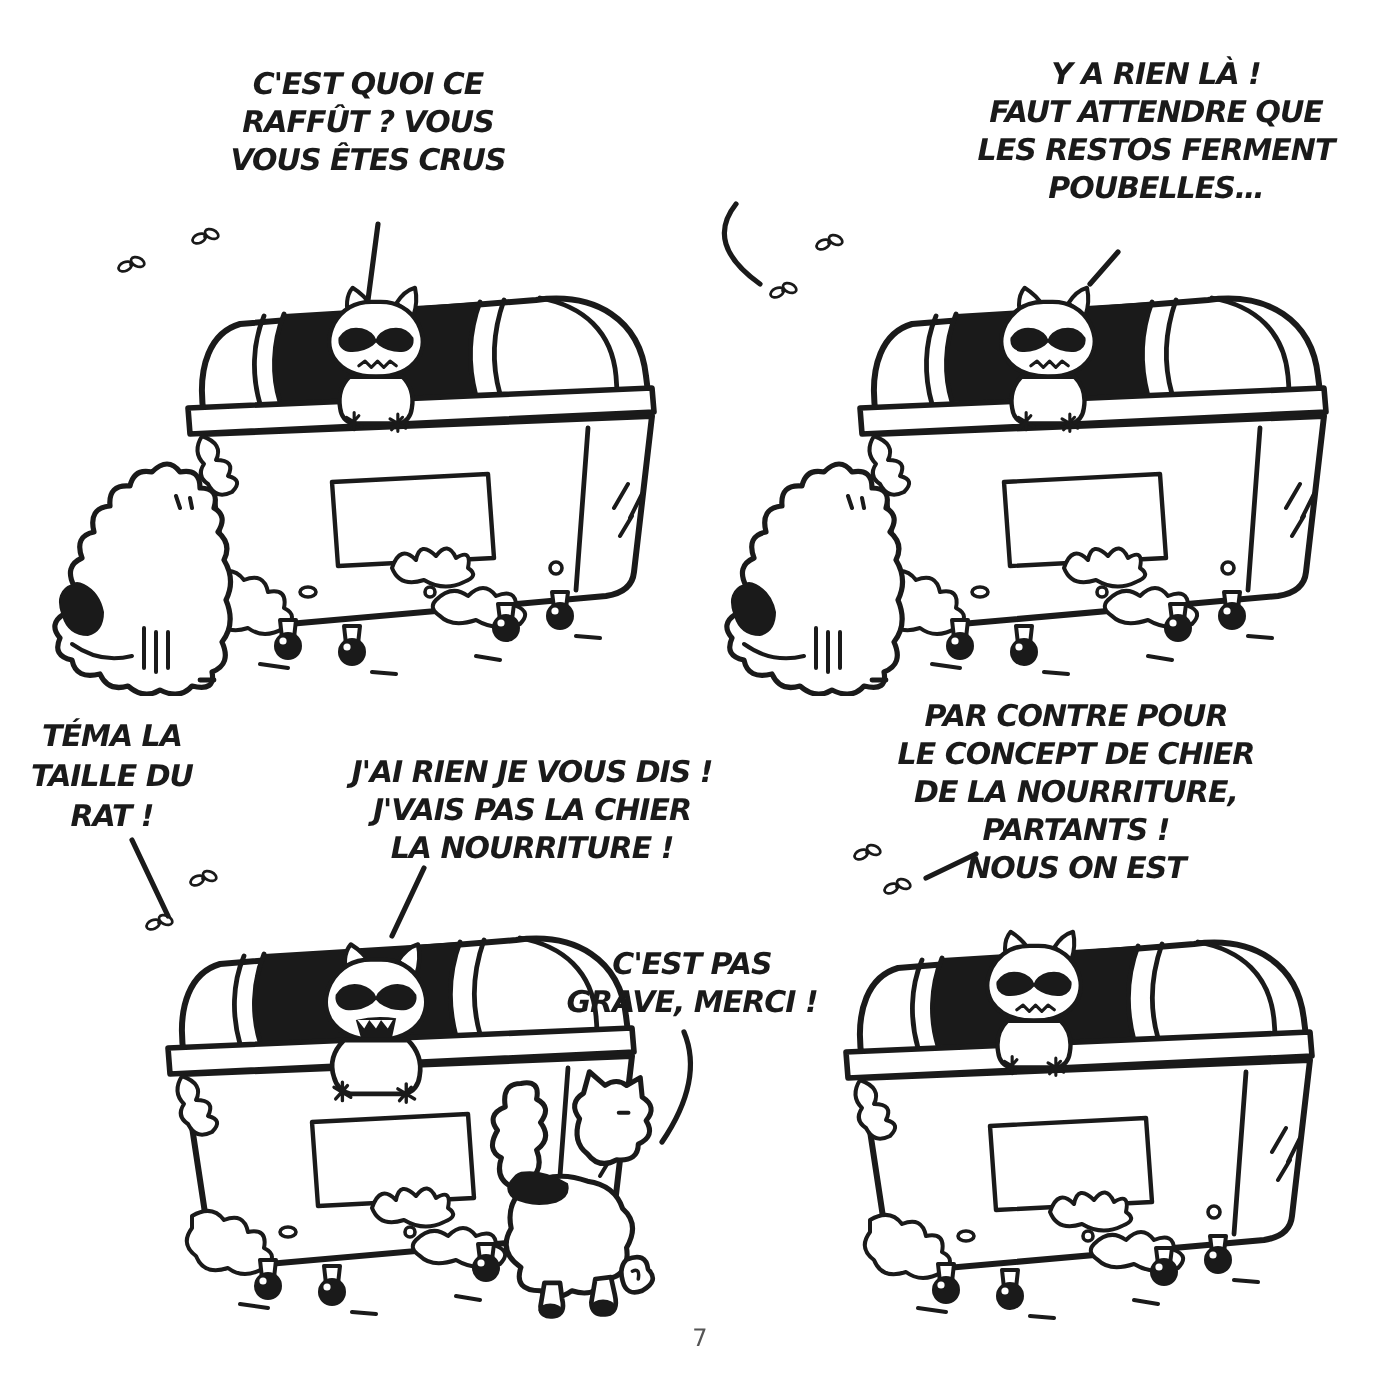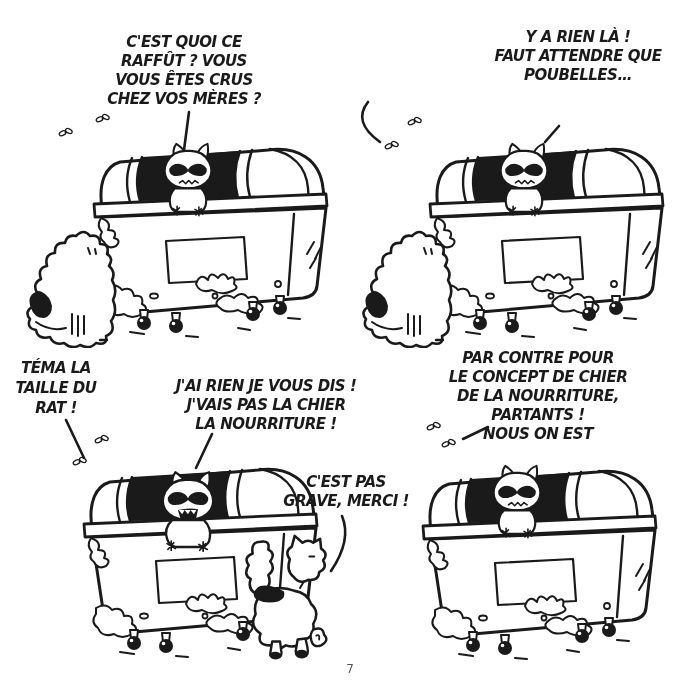--- a/index.html
+++ b/index.html
@@ -150,27 +150,27 @@
       <use href="#fly" x="426" y="421" width="15" height="10"></use>
       <use href="#fly" x="441" y="438" width="15" height="10"></use>
       <path class="ink" stroke-width="2.6" d="M488,427 L463,439"></path>
     </g>
   </svg>
 
   <div class="bubble" style="left:184px;top:33px;">
     <div>C'EST QUOI CE</div>
     <div>RAFFÛT ? VOUS</div>
     <div>VOUS ÊTES CRUS</div>
-    <div>CHEZ VOS MÈRES ?</div>
   </div>
 
 
   <div class="bubble" style="left:578px;top:28px;">
     <div>Y A RIEN LÀ !</div>
     <div>FAUT ATTENDRE QUE</div>
+    <div>LES RESTOS FERMENT</div>
     <div>POUBELLES…</div>
   </div>
 
   <div class="bubble lh20" style="left:56px;top:358px;">
     <div>TÉMA LA</div>
     <div>TAILLE DU</div>
     <div>RAT !</div>
   </div>
 
   <div class="bubble" style="left:225px;top:377px;margin-left:41px;">

